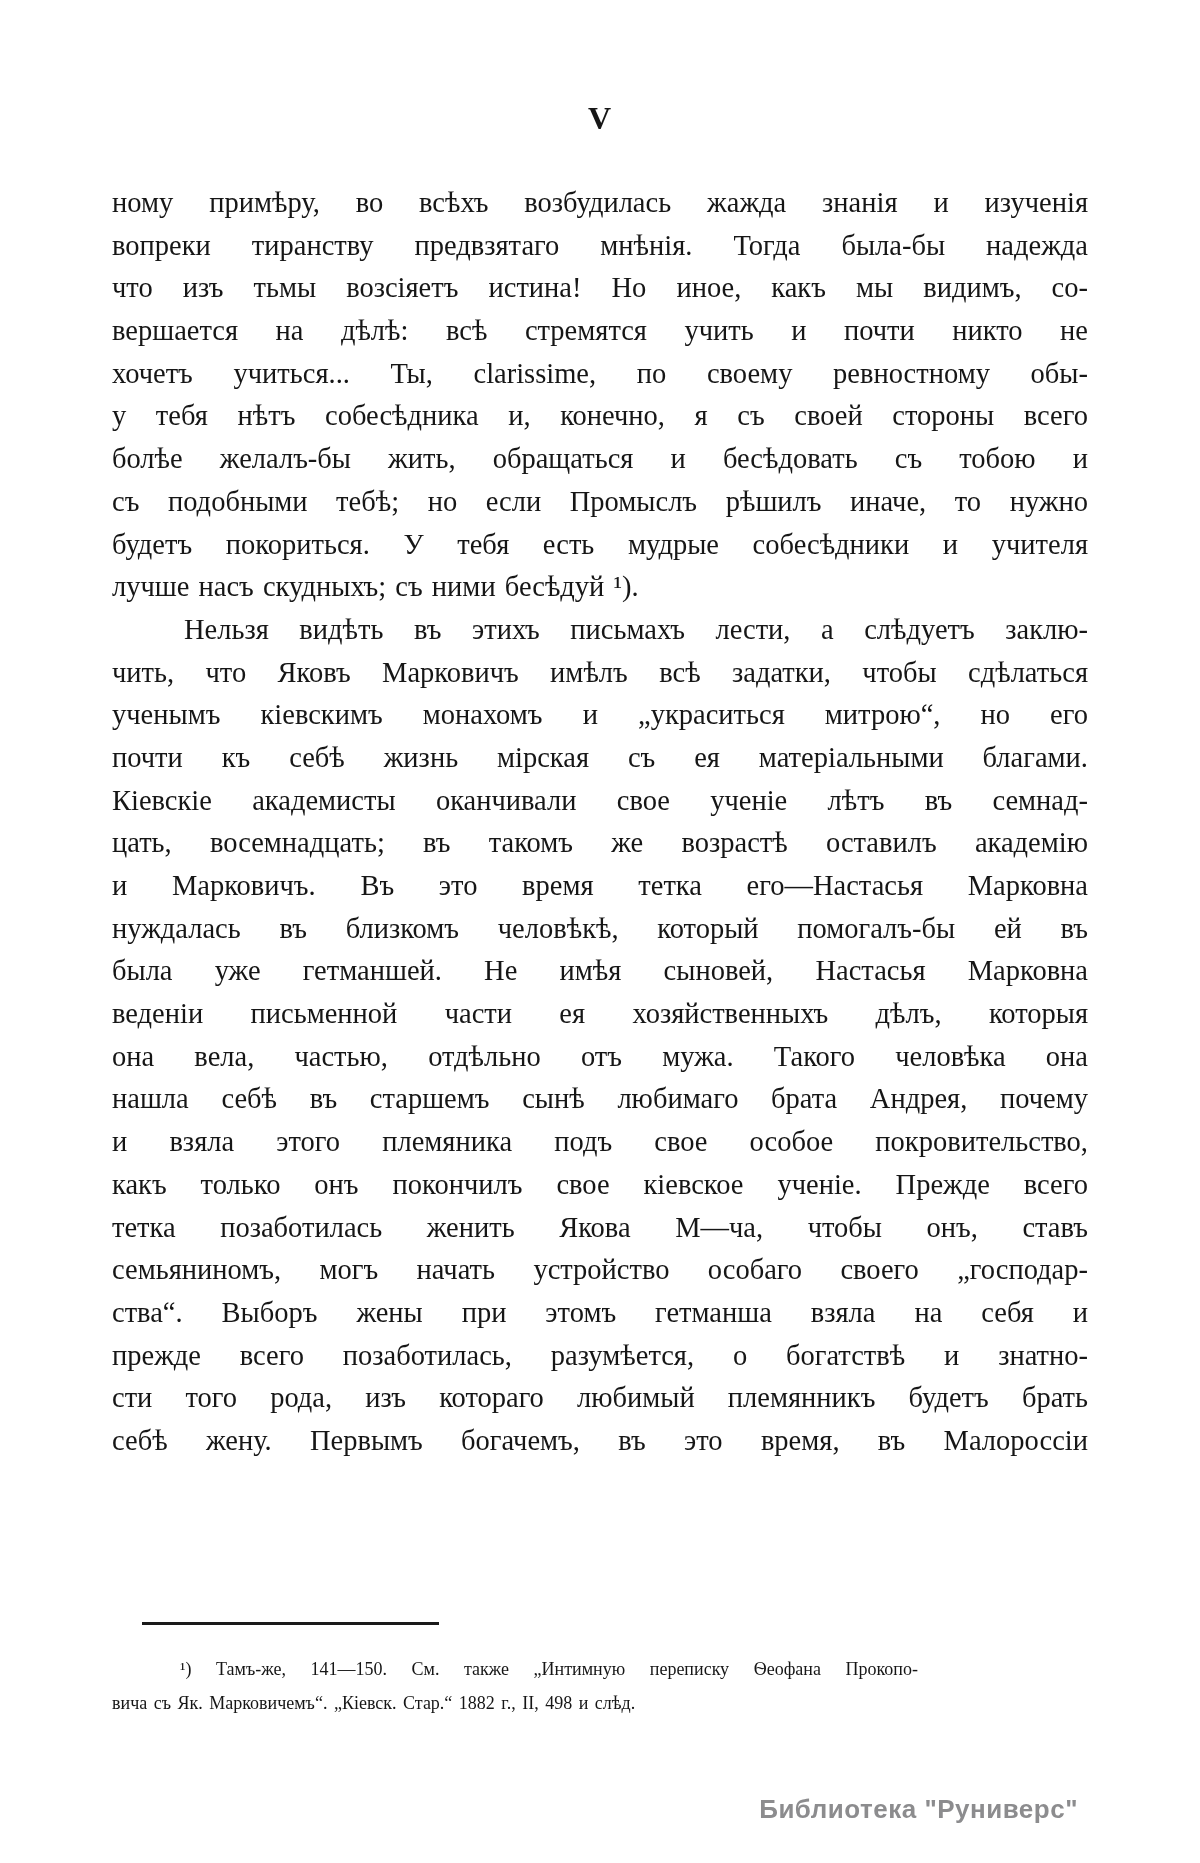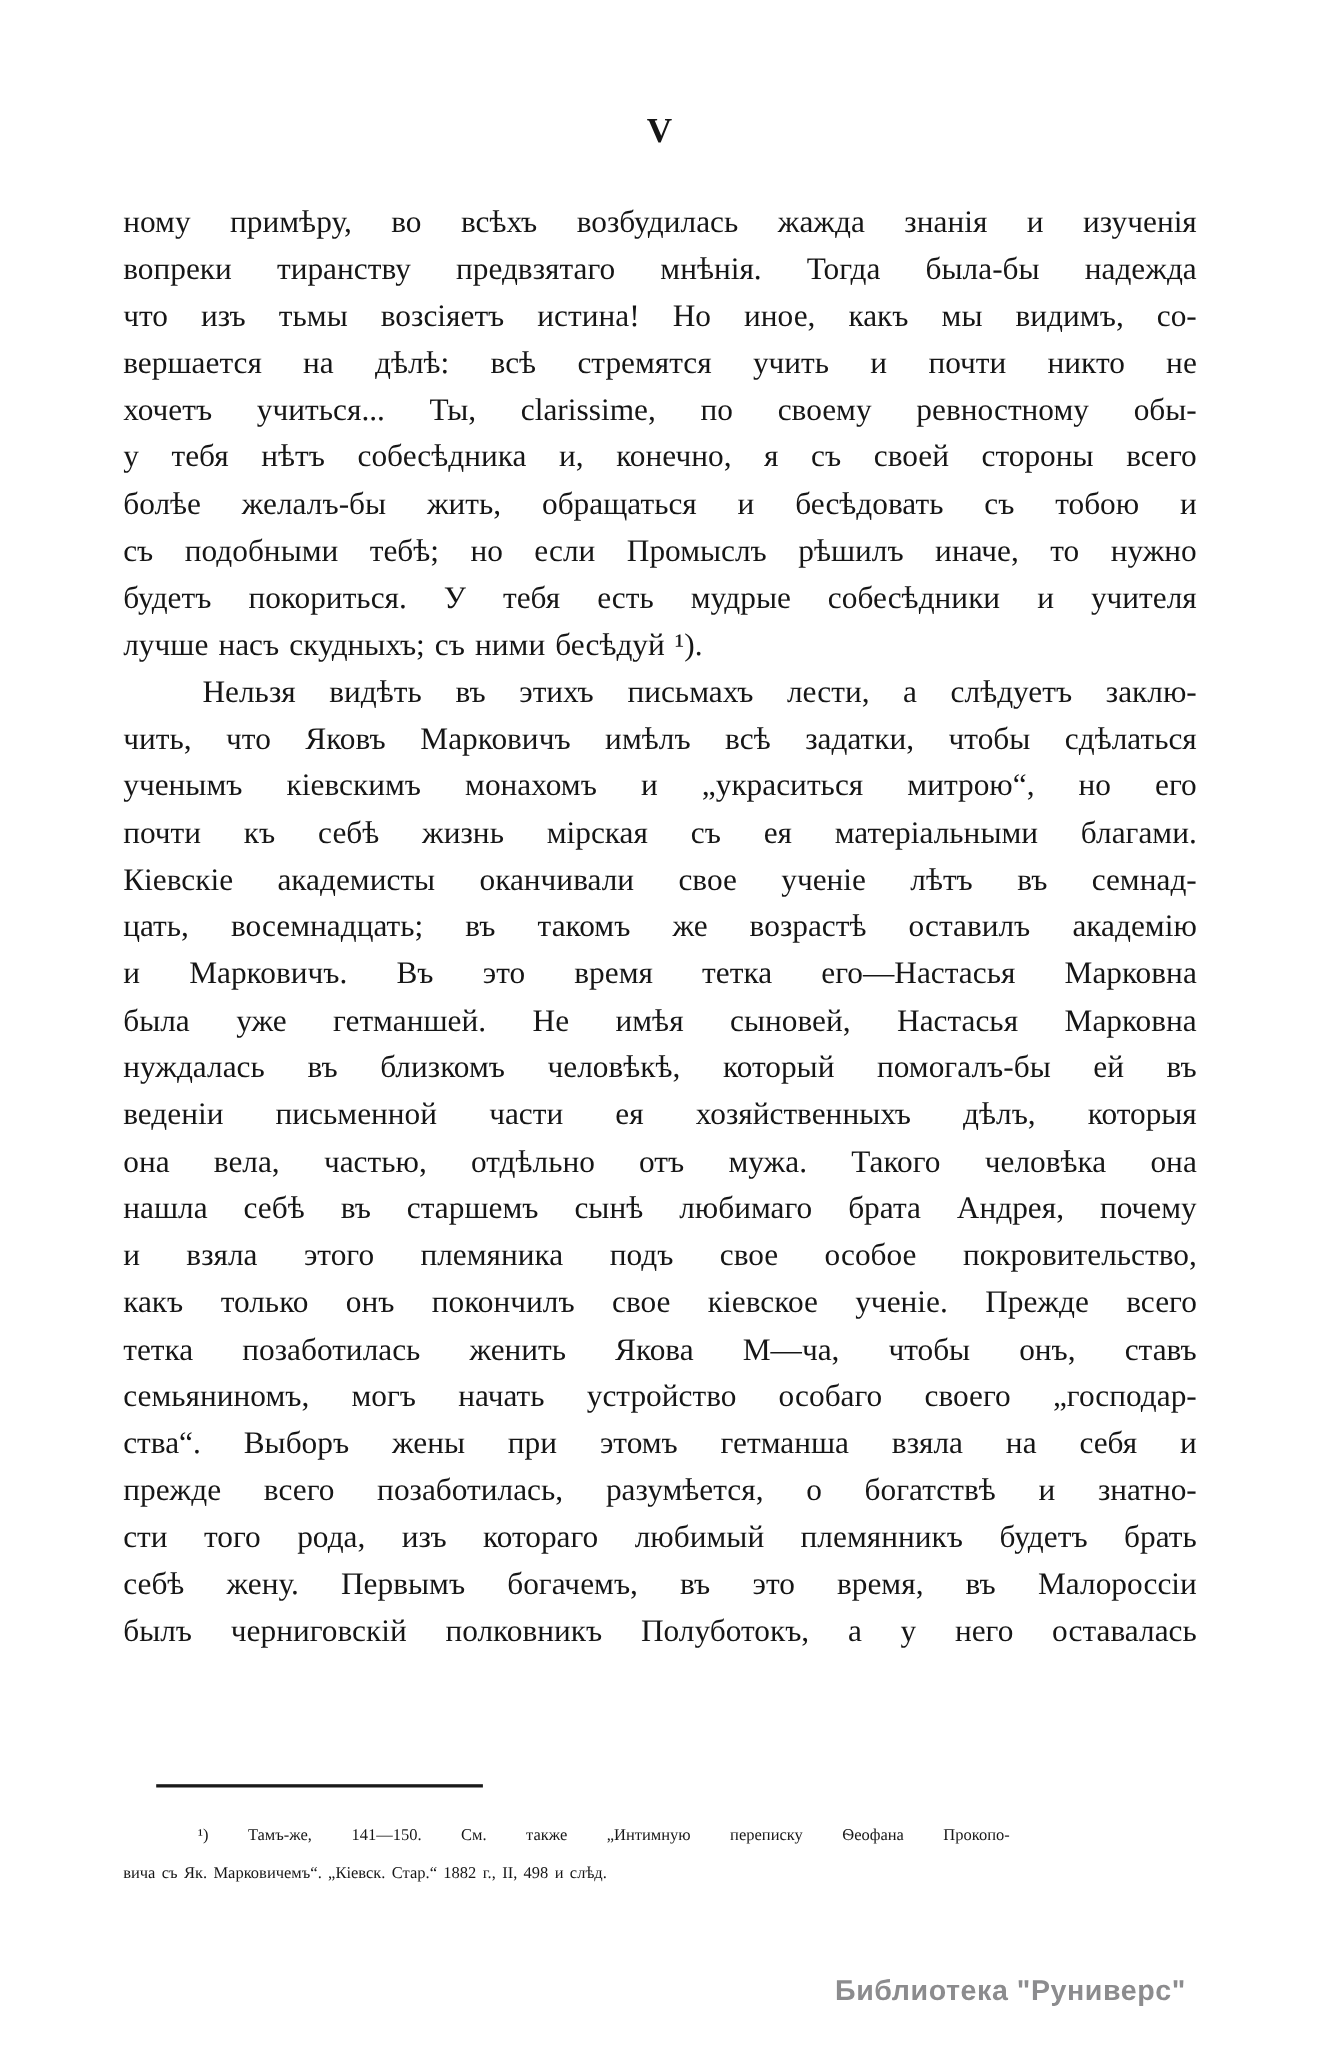--- a/index.html
+++ b/index.html
@@ -49,21 +49,21 @@
     left: 142px;
     width: 297px;
     height: 3px;
     background: #1a1a1a;
   }
   .footnote {
     position: absolute;
     top: 1652px;
     left: 112px;
     width: 806px;
-    font-size: 15px;
+    font-size: 18px;
     line-height: 34px;
     word-spacing: 2px;
   }
   .footnote .line {
     text-align: justify;
     text-align-last: justify;
     height: 34px;
     overflow: hidden;
   }
   .footnote .line.indent { text-indent: 68px; }
@@ -97,34 +97,33 @@
       <div class="line">съ подобными тебѣ; но если Промыслъ рѣшилъ иначе, то нужно</div>
       <div class="line">будетъ покориться. У тебя есть мудрые собесѣдники и учителя</div>
       <div class="line no-just">лучше насъ скудныхъ; съ ними бесѣдуй ¹).</div>
       <div class="line indent">Нельзя видѣть въ этихъ письмахъ лести, а слѣдуетъ заклю-</div>
       <div class="line">чить, что Яковъ Марковичъ имѣлъ всѣ задатки, чтобы сдѣлаться</div>
       <div class="line">ученымъ кіевскимъ монахомъ и „украситься митрою“, но его</div>
       <div class="line">почти къ себѣ жизнь мірская съ ея матеріальными благами.</div>
       <div class="line">Кіевскіе академисты оканчивали свое ученіе лѣтъ въ семнад-</div>
       <div class="line">цать, восемнадцать; въ такомъ же возрастѣ оставилъ академію</div>
       <div class="line">и Марковичъ. Въ это время тетка его—Настасья Марковна</div>
+      <div class="line">нуждалась въ близкомъ человѣкѣ, который помогалъ-бы ей въ</div>
       <div class="line">была уже гетманшей. Не имѣя сыновей, Настасья Марковна</div>
-      <div class="line">нуждалась въ близкомъ человѣкѣ, который помогалъ-бы ей въ</div>
       <div class="line">веденіи письменной части ея хозяйственныхъ дѣлъ, которыя</div>
       <div class="line">она вела, частью, отдѣльно отъ мужа. Такого человѣка она</div>
       <div class="line">нашла себѣ въ старшемъ сынѣ любимаго брата Андрея, почему</div>
       <div class="line">и взяла этого племяника подъ свое особое покровительство,</div>
       <div class="line">какъ только онъ покончилъ свое кіевское ученіе. Прежде всего</div>
       <div class="line">тетка позаботилась женить Якова М—ча, чтобы онъ, ставъ</div>
       <div class="line">семьяниномъ, могъ начать устройство особаго своего „господар-</div>
       <div class="line">ства“. Выборъ жены при этомъ гетманша взяла на себя и</div>
       <div class="line">прежде всего позаботилась, разумѣется, о богатствѣ и знатно-</div>
       <div class="line">сти того рода, изъ котораго любимый племянникъ будетъ брать</div>
       <div class="line">себѣ жену. Первымъ богачемъ, въ это время, въ Малороссіи</div>
-      <div class="line">былъ черниговскій полковникъ Полуботокъ, а у него оставалась</div>
     </div>
 
   <div class="footnote-rule"></div>
 
   <div class="footnote">
       <div class="line indent">¹) Тамъ-же, 141—150. См. также „Интимную переписку Ѳеофана Прокопо-</div>
       <div class="line no-just">вича съ Як. Марковичемъ“. „Кіевск. Стар.“ 1882 г., II, 498 и слѣд.</div>
     </div>
 
   <div class="watermark">Библиотека "Руниверс"</div>

